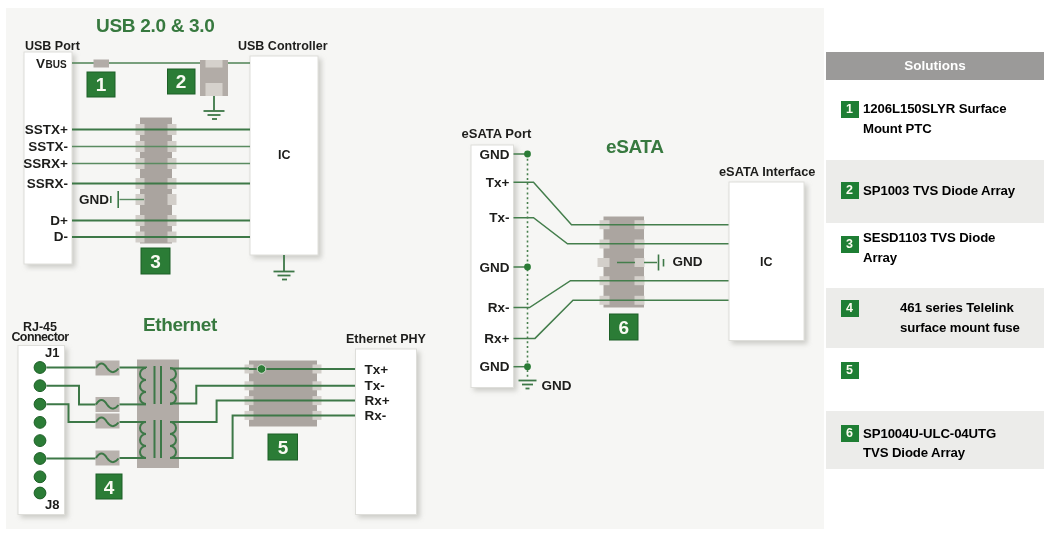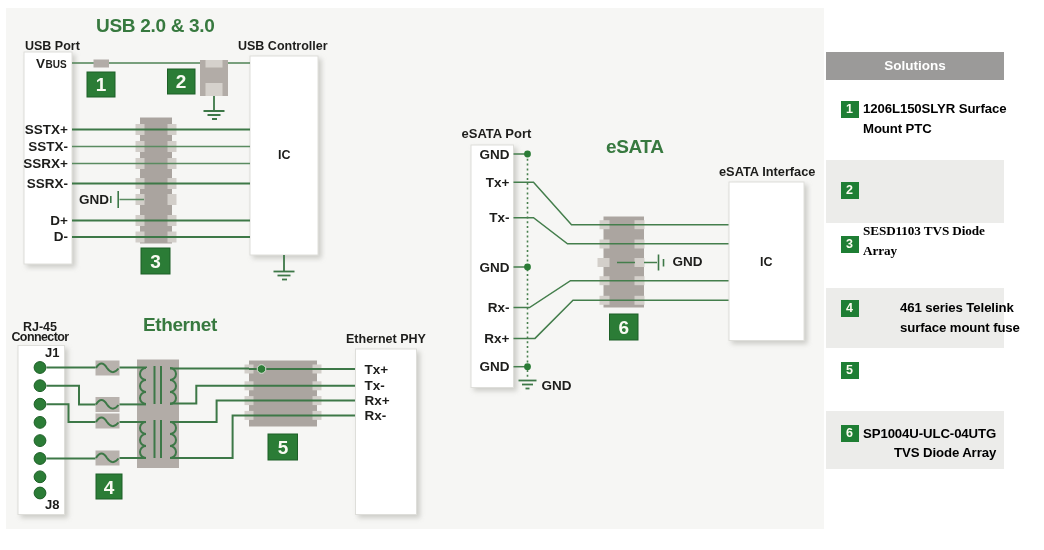--- a/index.html
+++ b/index.html
@@ -1,19 +1,19 @@
 <!DOCTYPE html>
 <html><head>
 <meta charset="utf-8">
 <style>
 html,body{margin:0;padding:0;background:#ffffff;}
-#wrap{position:relative;width:1044px;height:550px;overflow:hidden;font-family:"Liberation Sans",sans-serif;border-radius:23px;}
+#wrap{position:relative;width:1044px;height:550px;overflow:hidden;font-family:"Liberation Sans",sans-serif;}
 #diagbg{position:absolute;left:6px;top:8px;width:818px;height:521px;background:#f6f6f4;}
 #dsvg{position:absolute;left:0;top:0;}
-.srow{position:absolute;left:826px;width:178px;}
+.srow{position:absolute;left:826px;width:218px;}
 .sbadge{position:absolute;width:18px;height:17px;background:#1e7e34;color:#fbfcf0;font-weight:bold;font-size:12.5px;line-height:17px;text-align:center;}
 .stxt{position:absolute;left:863px;color:#000000;font-weight:bold;font-size:13.2px;line-height:19.5px;white-space:nowrap;letter-spacing:-0.1px;}
 </style>
 </head>
 <body>
 <div id="wrap">
 <div id="diagbg"></div>
 <svg id="dsvg" width="1044" height="550" viewBox="0 0 1044 550">
 <defs>
 <filter id="sh" x="-20%" y="-20%" width="150%" height="150%">
@@ -261,20 +261,21 @@
 </g>
 </svg>
 
 <div class="srow" style="top:52px;height:28px;background:#9b9a99;color:#ffffff;font-weight:bold;font-size:13.5px;line-height:28px;text-align:center;">Solutions</div>
 <div class="srow" style="top:160px;height:63px;background:#ececea;"></div>
 <div class="srow" style="top:287.5px;height:60px;background:#ececea;"></div>
 <div class="srow" style="top:411px;height:58px;background:#ececea;"></div>
 <div class="sbadge" style="left:840.5px;top:101px;">1</div>
 <div class="stxt" style="top:99px;">1206L150SLYR Surface<br>Mount PTC</div>
 <div class="sbadge" style="left:840.5px;top:182px;">2</div>
+<div class="stxt" style="top:180.8px;">SP1003 TVS Diode Array</div>
 <div class="sbadge" style="left:840.5px;top:236px;">3</div>
-<div class="stxt" style="top:221px;font-family:Liberation Serif, serif;">SESD1103 TVS Diode<br>Array</div>
+<div class="stxt" style="top:228px;">SESD1103 TVS Diode<br>Array</div>
 <div class="sbadge" style="left:840.5px;top:299.5px;">4</div>
 <div class="stxt" style="top:298.3px;margin-left:37px;">461 series Telelink<br>surface mount fuse</div>
 <div class="sbadge" style="left:840.5px;top:362px;">5</div>
 <div class="sbadge" style="left:840.5px;top:425px;">6</div>
-<div class="stxt" style="top:423.9px;text-align:right;">SP1004U-ULC-04UTG<br>TVS Diode Array</div>
+<div class="stxt" style="top:423.9px;">SP1004U-ULC-04UTG<br>TVS Diode Array</div>
 </div>
 
 </body></html>

